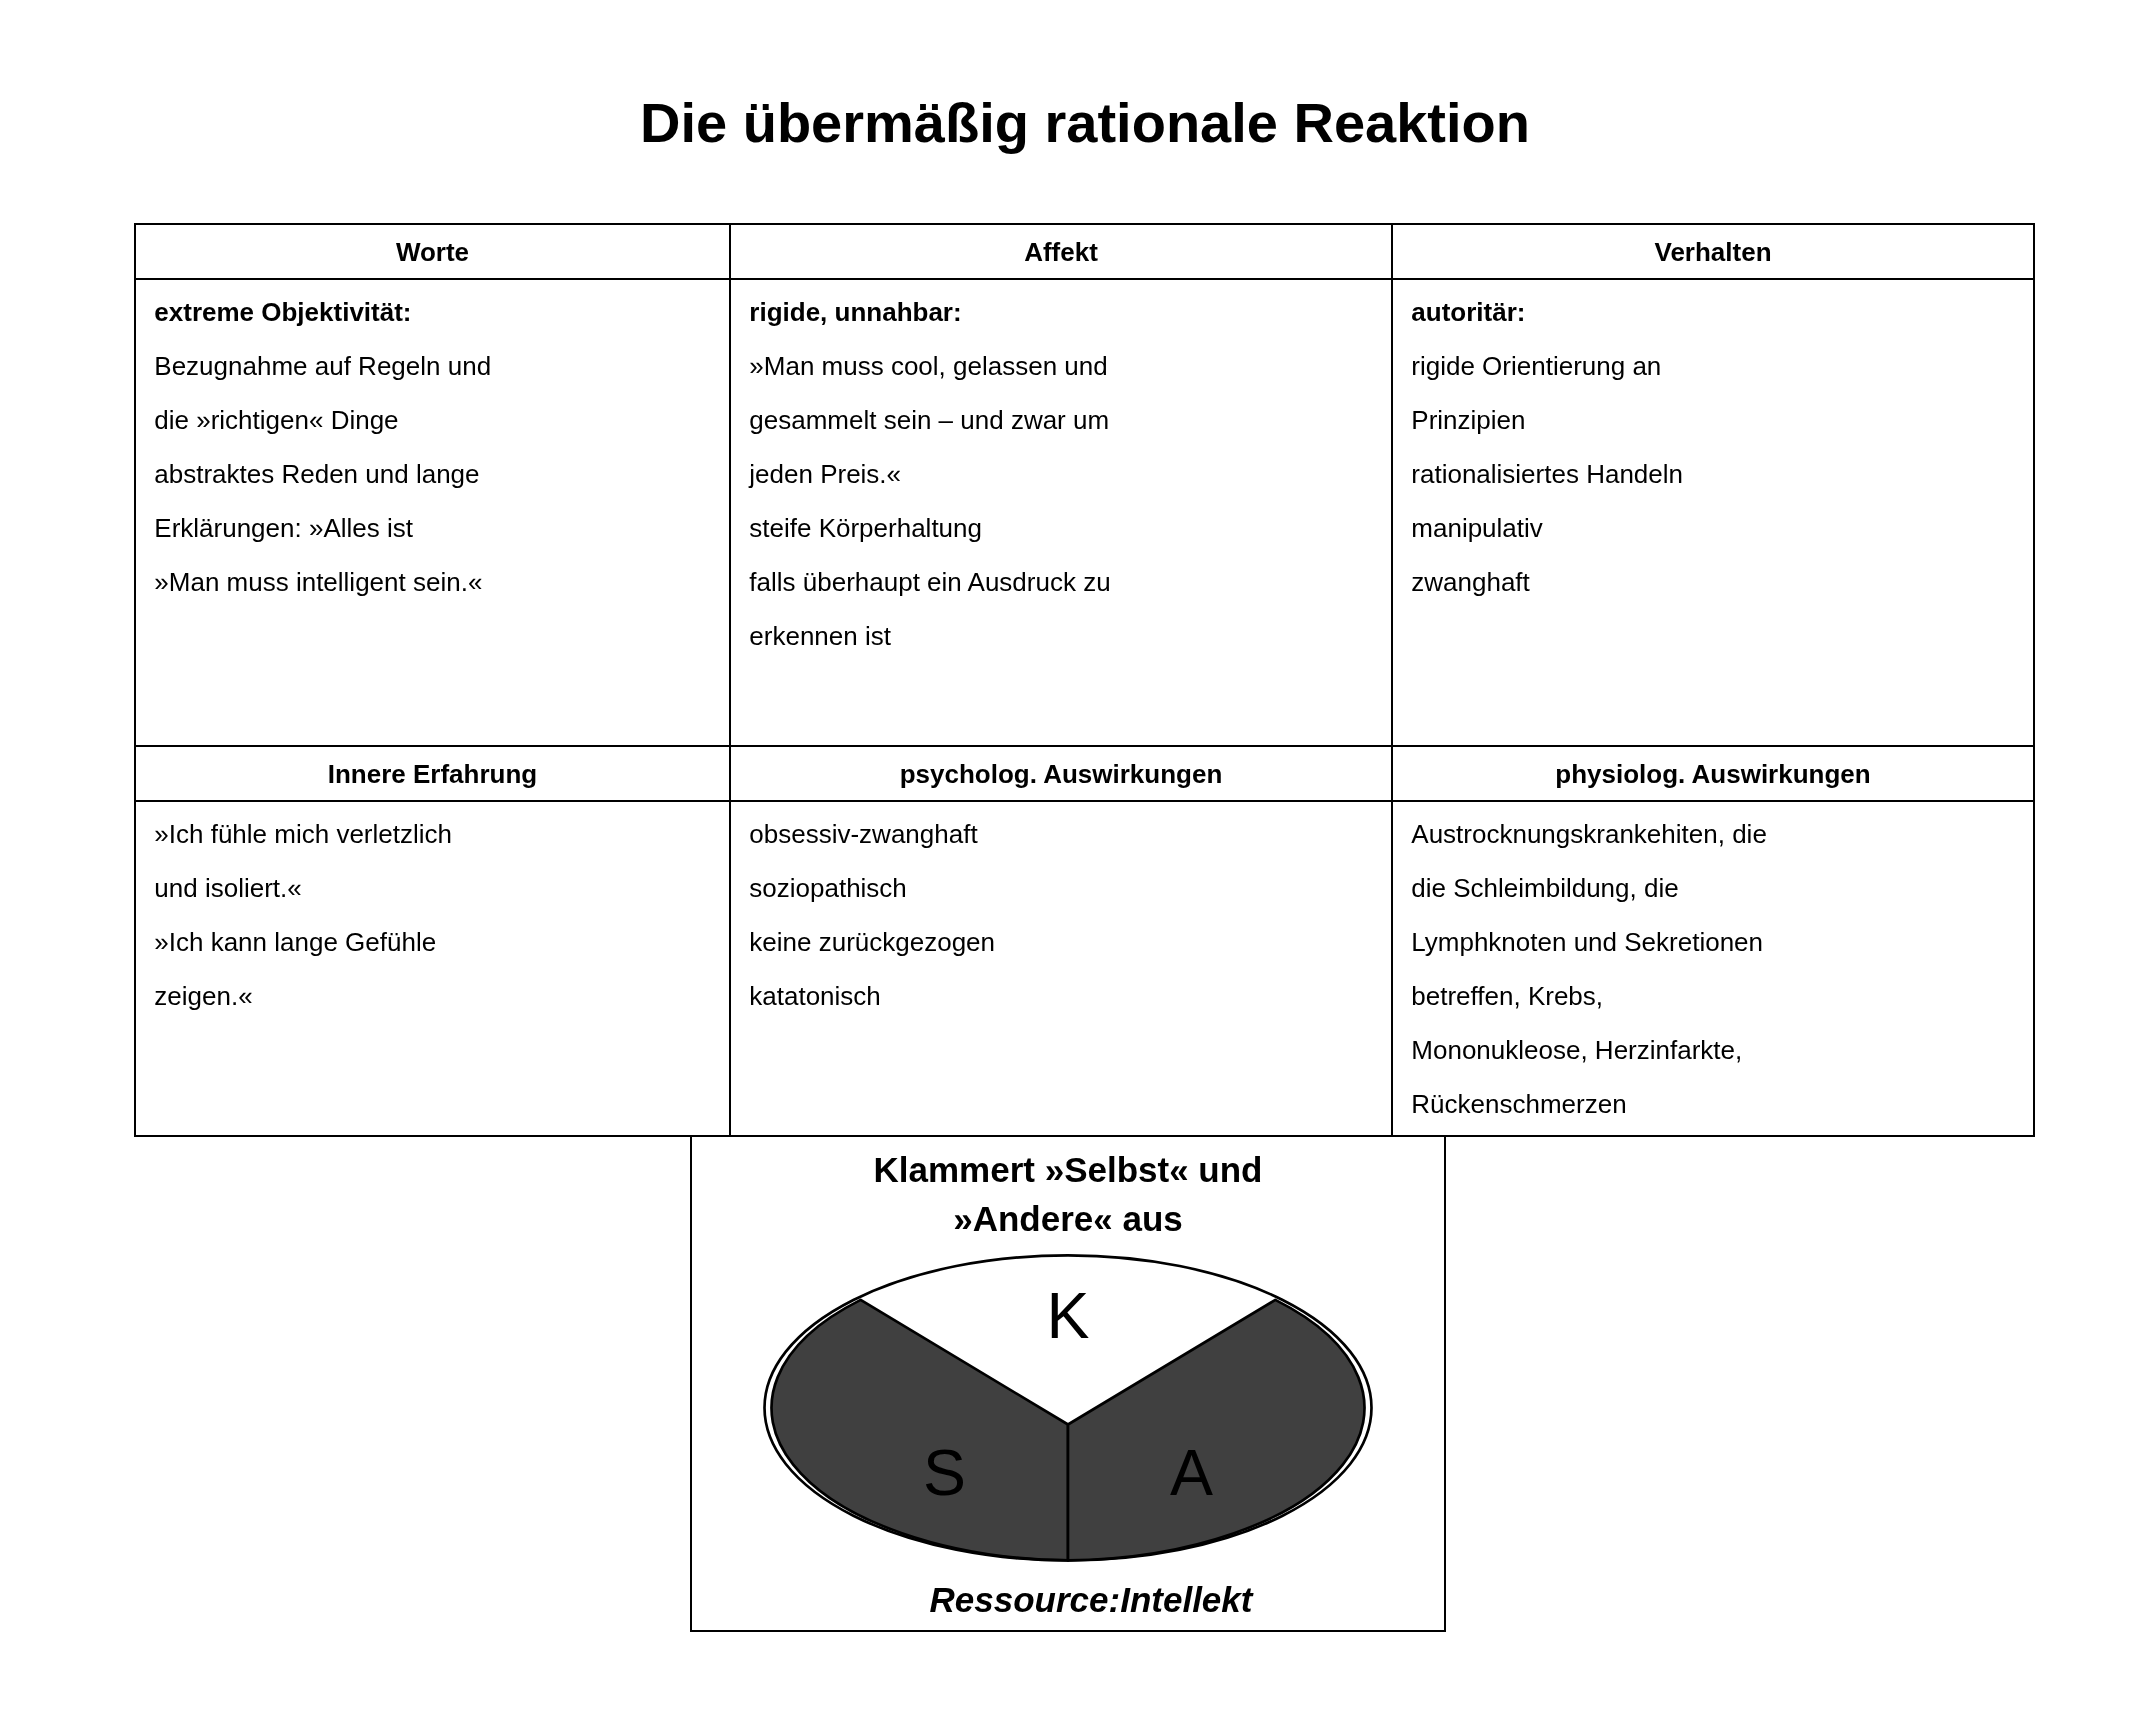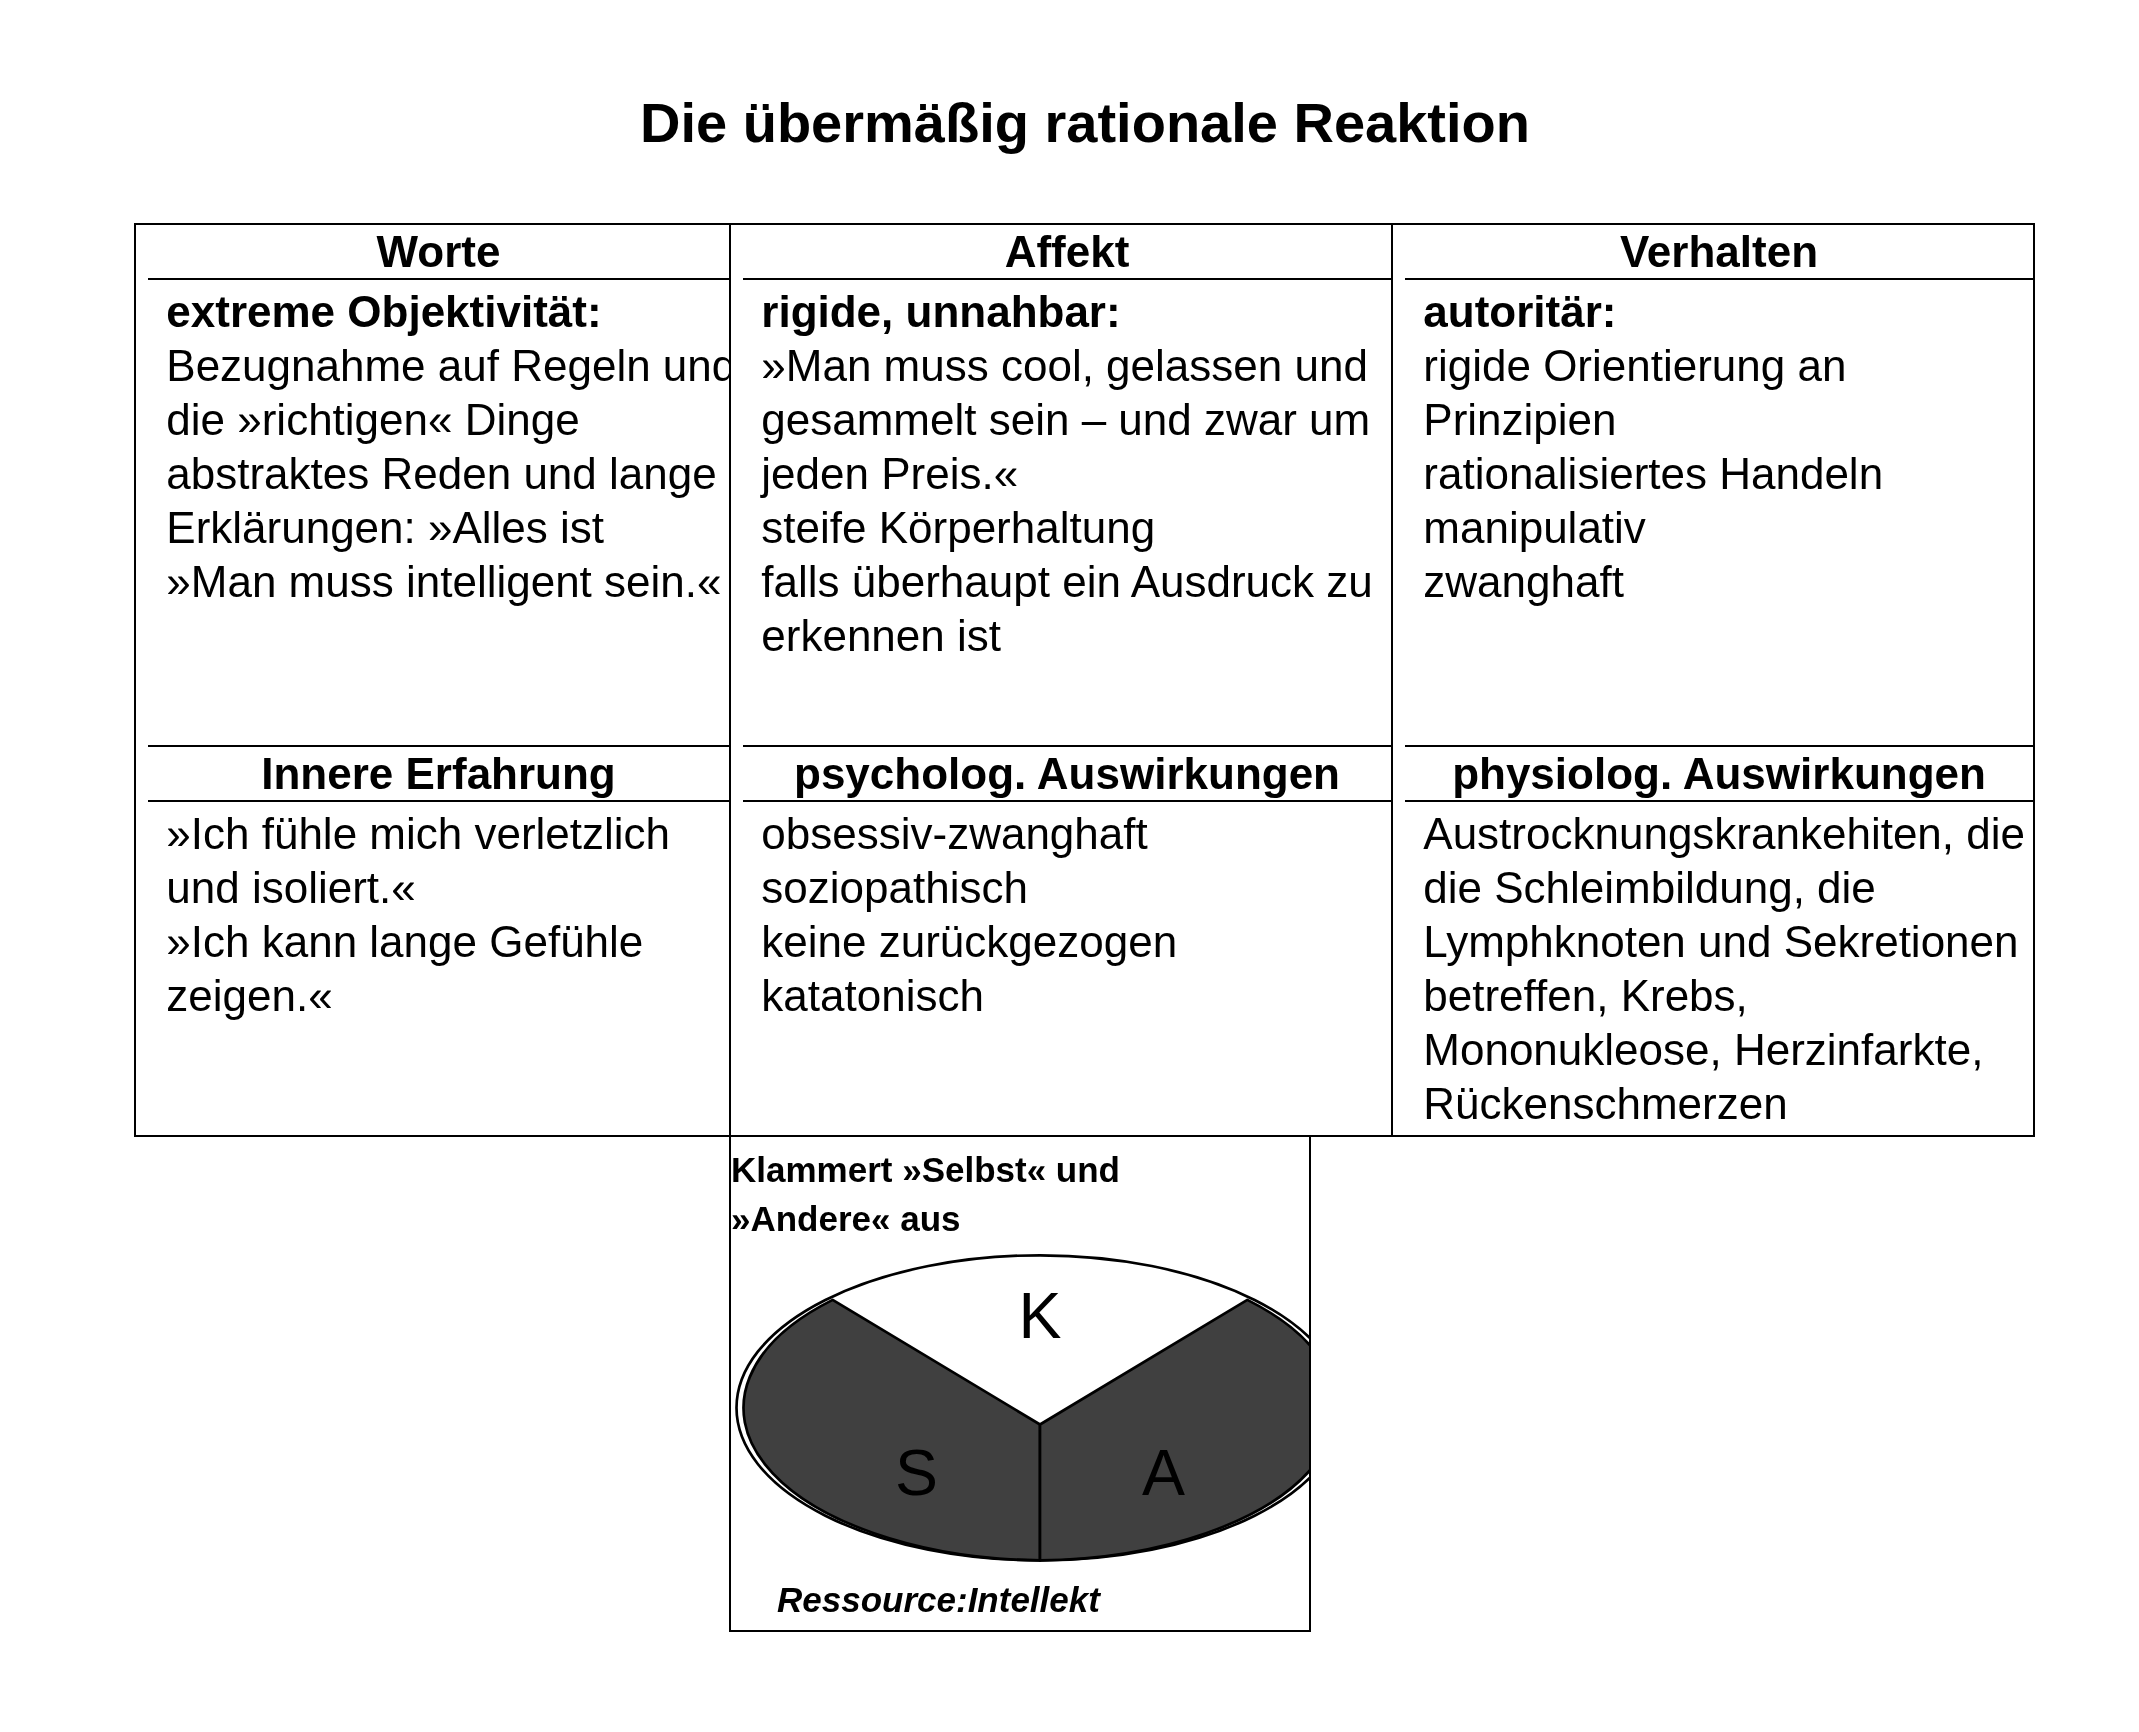--- a/index.html
+++ b/index.html
@@ -29,45 +29,45 @@
     border: 2.2px solid #000;
     display: grid;
     grid-template-columns: 595px 662px 640px;
     grid-template-rows: 55px 467px 55px 333px;
   }
   .cell {
     box-sizing: border-box;
     border-right: 2.2px solid #000;
     border-bottom: 2.2px solid #000;
     padding: 5.4px 13px 0 18.3px;
-    font-size: 44px;
+    font-size: 26px;
     line-height: 54px;
     overflow: hidden;
-    margin-left: 12px;
   }
   .cell div { white-space: nowrap; }
   .last-col { border-right: none; }
   .last-row { border-bottom: none; }
   .hcell {
     display: flex;
     align-items: center;
     justify-content: center;
     font-weight: 700;
     padding: 0;
   }
   .lead { font-weight: 700; }
   .bottom-cell {
     position: absolute;
-    left: 729px;
+    left: 690px;
     top: 1137px;
-    width: 582px;
+    width: 756px;
     height: 495px;
     box-sizing: border-box;
     border: 2.2px solid #000;
     border-top: none;
+    text-align: center;
     overflow: hidden;
   }
   .bc-heading {
     margin-top: 7.5px;
     font-size: 35px;
     font-weight: 700;
     line-height: 49px;
   }
   .bc-heading div { white-space: nowrap; }
   .pie { display: block; margin: 8.6px auto 0; }

